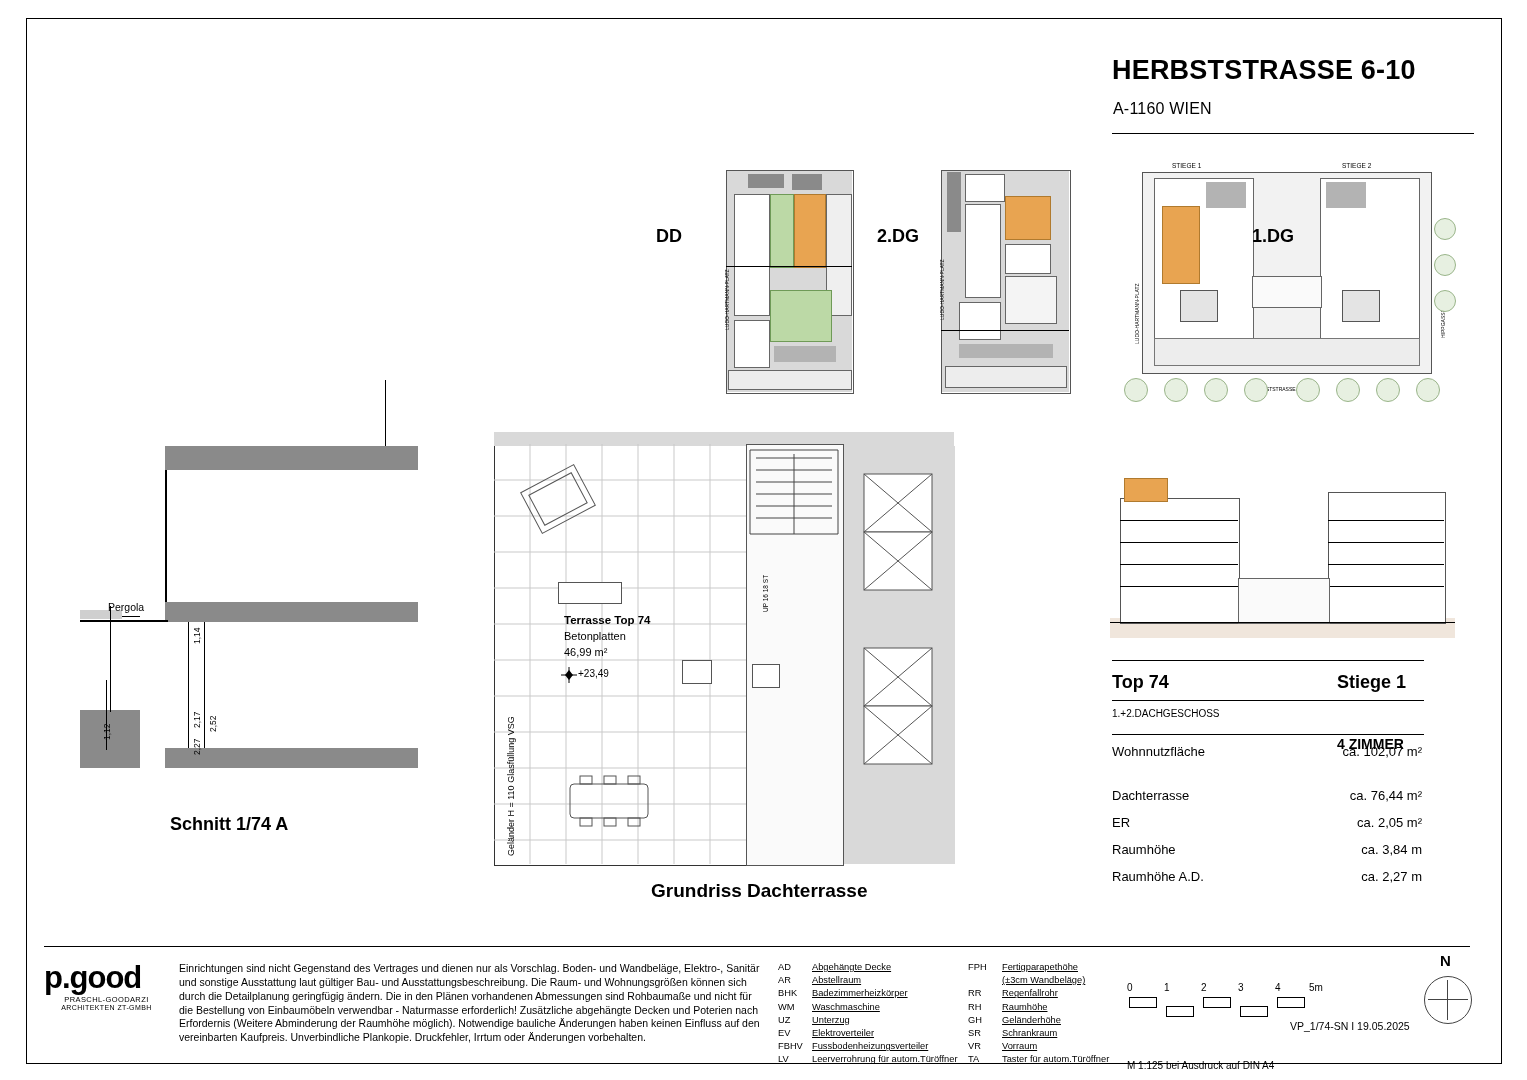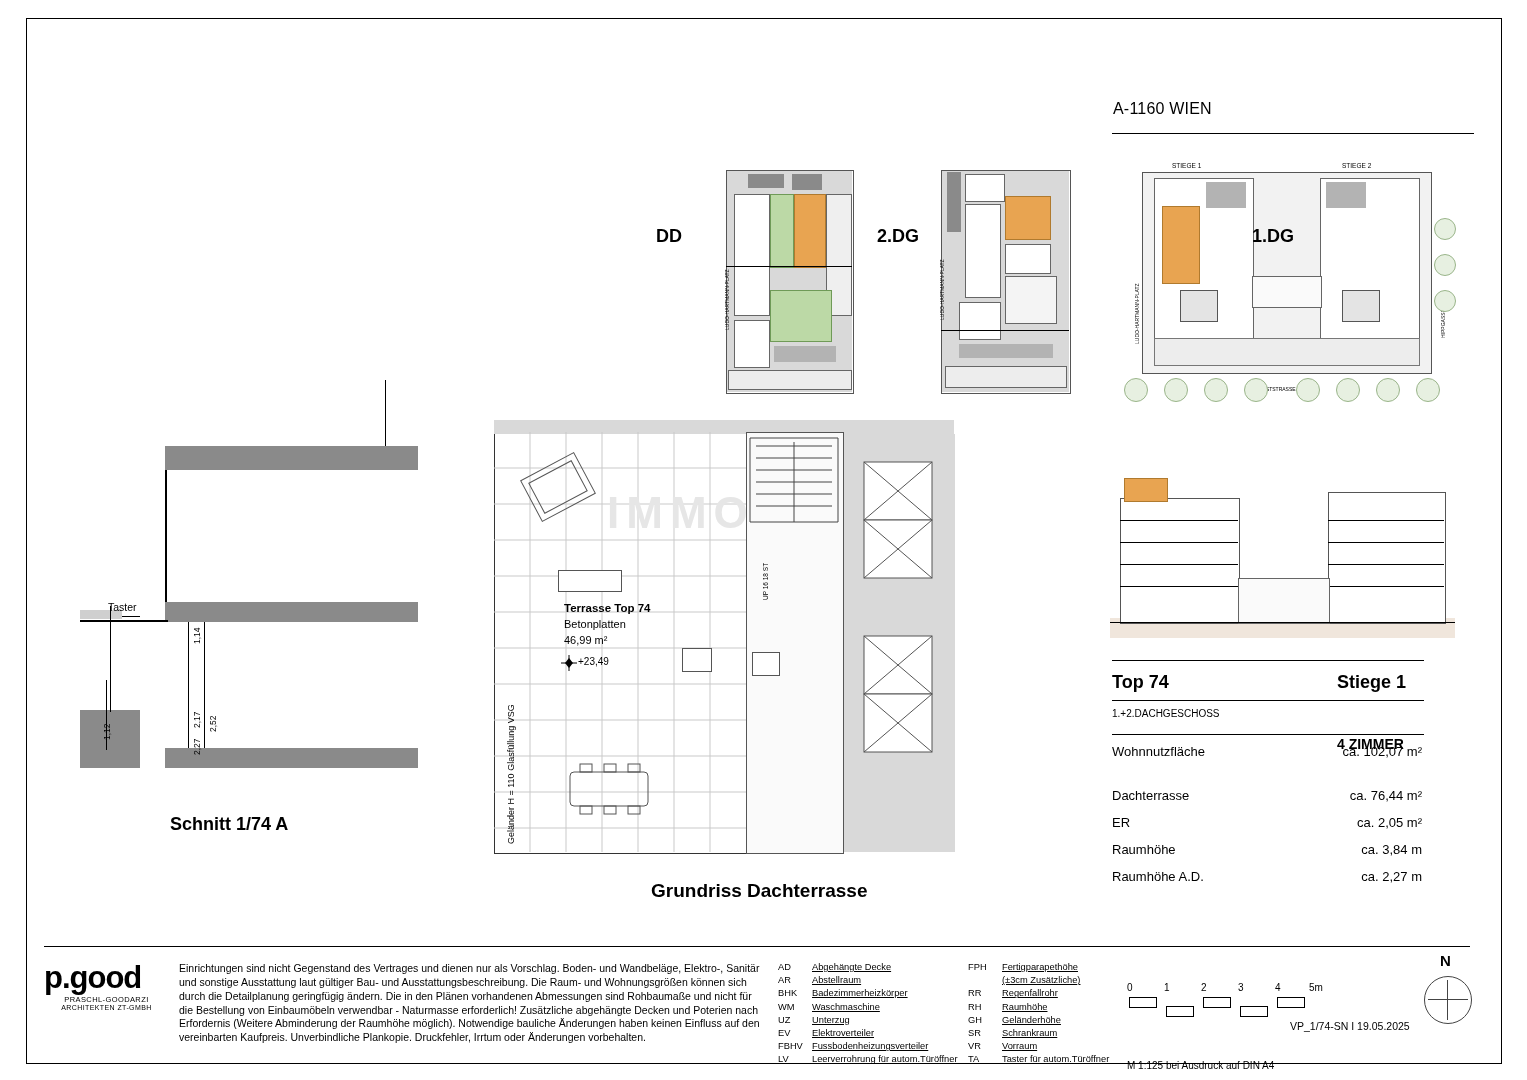--- a/index.html
+++ b/index.html
@@ -61,20 +61,21 @@
   .terrlabel b{font-size:11.5px;}
   .dimtxt{position:absolute;font-size:8.5px;}
   .tree{position:absolute;border:1px solid #9ab58a;background:#e7f0e1;border-radius:50%;}
 </style>
 </head>
 <body>
 
 <div class="sheet">
   <div class="frame"></div>
 
+  <div class="abs title-main">HERBSTSTRASSE 6-10</div>
   <div class="abs title-sub">A-1160 WIEN</div>
   <div class="hr" style="left:1112px;top:133px;width:362px;"></div>
 
   <div class="abs" style="left:718px;top:170px;width:142px;height:222px;">
     <div class="abs gray" style="left:8px;top:0;width:126px;height:222px;"></div>
     <div class="abs" style="left:8px;top:0;width:126px;height:222px;border:1px solid #555;"></div>
     <div class="abs dgray" style="left:30px;top:4px;width:36px;height:14px;"></div>
     <div class="abs dgray" style="left:74px;top:4px;width:30px;height:16px;"></div>
     <div class="abs" style="left:16px;top:24px;width:34px;height:120px;border:1px solid #666;background:#fff;"></div>
     <div class="abs green" style="left:52px;top:24px;width:22px;height:72px;border:1px solid #6f9a57;"></div>
@@ -196,25 +197,25 @@
     <div class="abs ln" style="left:124px;top:242px;width:1px;height:126px;"></div>
     <div class="abs ln" style="left:26px;top:300px;width:1px;height:70px;"></div>
     <div class="abs dimtxt rot90" style="left:112px;top:348px;">2,17</div>
     <div class="abs dimtxt rot90" style="left:128px;top:352px;">2,52</div>
     <div class="abs dimtxt rot90" style="left:22px;top:360px;">1,12</div>
     <div class="abs dimtxt rot90" style="left:112px;top:264px;">1,14</div>
     <div class="abs dimtxt rot90" style="left:112px;top:375px;">2,27</div>
     <div class="abs ln" style="left:0;top:236px;width:60px;height:1px;"></div>
     <div class="abs" style="left:0;top:230px;width:42px;height:9px;background:#cfcfcf;"></div>
     <div class="abs" style="left:30px;top:226px;width:1px;height:14px;background:#000;"></div>
-    <div class="abs" style="left:28px;top:221px;font-size:10.5px;left:28px;">Taster</div>
+    <div class="abs" style="left:28px;top:221px;font-size:10.5px;left:28px;">Pergola</div>
   </div>
   <div class="abs lbl-schnitt">Schnitt  1/74 A</div>
 
-  <div class="abs" style="left:494px;top:420px;width:460px;height:320px;">
+  <div class="abs" style="left:494px;top:432px;width:460px;height:320px;">
     <div class="abs" style="left:0;top:12px;width:252px;height:420px;border:1px solid #333;background:#fff;"></div>
     <div class="abs gray" style="left:0;top:0;width:460px;height:14px;"></div>
     <div class="abs gray" style="left:348px;top:14px;width:112px;height:418px;border-left:1px solid #777;"></div>
     <div class="abs" style="left:252px;top:12px;width:96px;height:420px;border:1px solid #555;background:#fafafa;"></div>
 
     <svg width="252" height="420" style="position:absolute;left:0;top:12px;">
       <g stroke="#c9c9c9" stroke-width="1">
         <line x1="36" y1="0" x2="36" y2="420"></line>
           <line x1="72" y1="0" x2="72" y2="420"></line>
         <line x1="108" y1="0" x2="108" y2="420"></line>
@@ -289,21 +290,20 @@
     <div class="terrlabel" style="left:70px;top:198px;">Betonplatten</div>
     <div class="terrlabel" style="left:70px;top:214px;">46,99 m²</div>
     <div class="terrlabel" style="left:84px;top:236px;font-size:10px;">+23,49</div>
     <svg width="18" height="18" style="position:absolute;left:66px;top:234px;">
       <path d="M9 1 L9 17 M1 9 L17 9" stroke="#000" stroke-width="1"></path>
       <path d="M9 4 L13 9 L9 14 L5 9 Z" fill="#000"></path>
     </svg>
   </div>
   <div class="abs lbl-grundriss">Grundriss  Dachterrasse</div>
 
-  <div class="wm" style="left:607px;top:488px;">IMMO</div>
 
   <div class="hr" style="left:44px;top:946px;width:1426px;"></div>
 
   <div class="abs logo">
     <div class="p">p.good</div>
     <span class="s1">PRASCHL-GOODARZI</span>
     <span class="s2">ARCHITEKTEN ZT-GMBH</span>
   </div>
 
   <div class="abs foot-text">Einrichtungen sind nicht Gegenstand des Vertrages und dienen nur als Vorschlag. Boden- und Wandbeläge, Elektro-, Sanitär und sonstige Ausstattung laut gültiger Bau- und Ausstattungsbeschreibung. Die Raum- und Wohnungsgrößen können sich durch die Detailplanung geringfügig ändern. Die in den Plänen vorhandenen Abmessungen sind Rohbaumaße und nicht für die Bestellung von Einbaumöbeln verwendbar - Naturmasse erforderlich! Zusätzliche abgehängte Decken und Poterien nach Erfordernis (Weitere Abminderung der Raumhöhe möglich). Notwendige bauliche Änderungen haben keinen Einfluss auf den vereinbarten Kaufpreis. Unverbindliche Plankopie. Druckfehler, Irrtum oder Änderungen vorbehalten.</div>
@@ -314,21 +314,21 @@
     <span class="r"><span class="c1">BHK</span><span>Badezimmerheizkörper</span></span>
     <span class="r"><span class="c1">WM</span><span>Waschmaschine</span></span>
     <span class="r"><span class="c1">UZ</span><span>Unterzug</span></span>
     <span class="r"><span class="c1">EV</span><span>Elektroverteiler</span></span>
     <span class="r"><span class="c1">FBHV</span><span>Fussbodenheizungsverteiler</span></span>
     <span class="r"><span class="c1">LV</span><span>Leerverrohrung für autom.Türöffner</span></span>
   </div>
 
   <div class="abbr" style="left:968px;top:961px;">
     <span class="r"><span class="c1">FPH</span><span>Fertigparapethöhe</span></span>
-    <span class="r"><span class="c1"></span><span>(±3cm Zusätzliche)</span></span>
+    <span class="r"><span class="c1"></span><span>(±3cm Wandbeläge)</span></span>
     <span class="r"><span class="c1">RR</span><span>Regenfallrohr</span></span>
     <span class="r"><span class="c1">RH</span><span>Raumhöhe</span></span>
     <span class="r"><span class="c1">GH</span><span>Geländerhöhe</span></span>
     <span class="r"><span class="c1">SR</span><span>Schrankraum</span></span>
     <span class="r"><span class="c1">VR</span><span>Vorraum</span></span>
     <span class="r"><span class="c1">TA</span><span>Taster für autom.Türöffner</span></span>
   </div>
 
   <div class="sbar">
     <div class="tick" style="left:0;">0</div>

